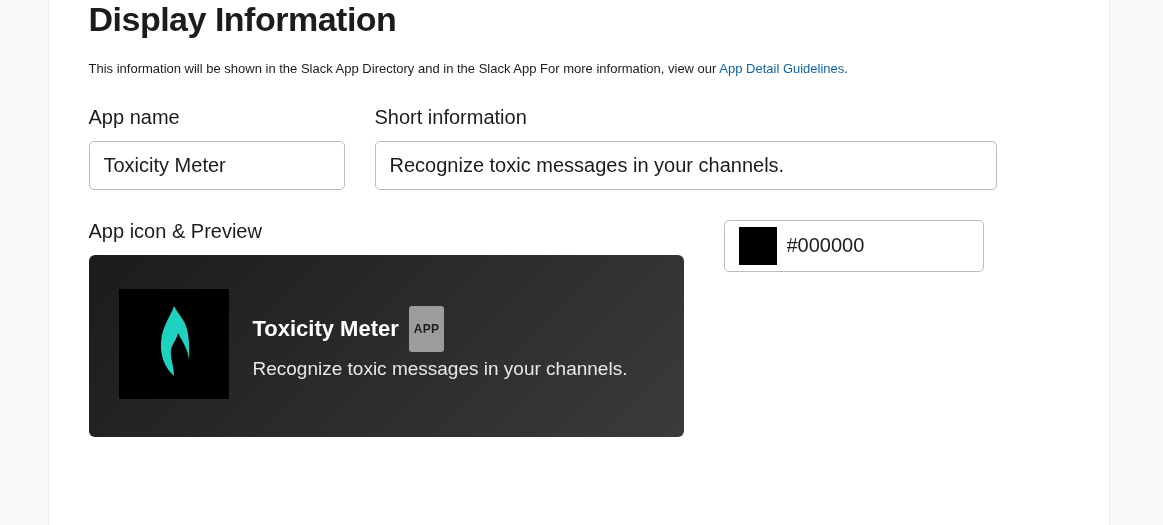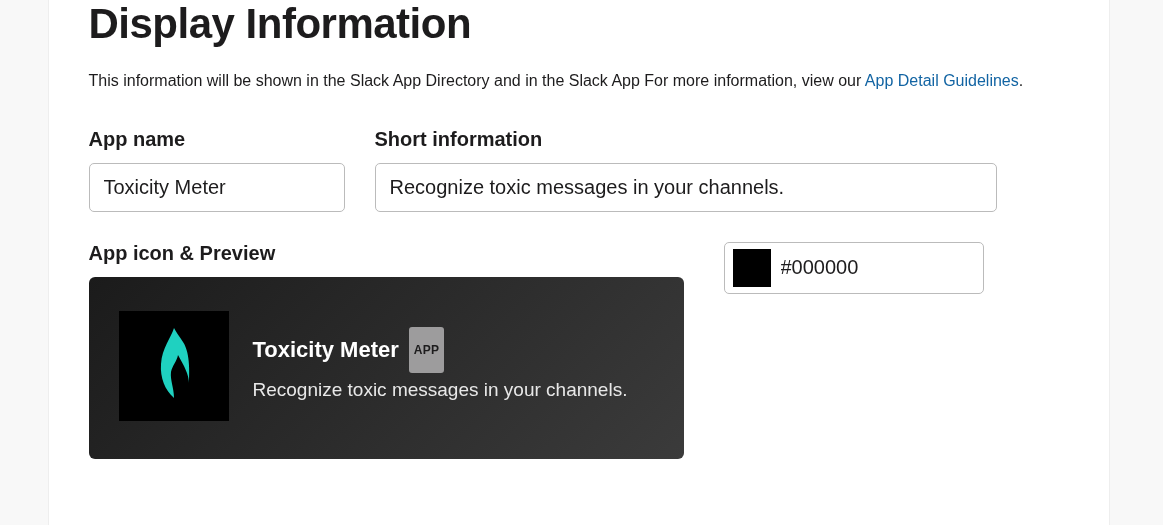--- a/index.html
+++ b/index.html
@@ -18,47 +18,47 @@
       padding: 0 0 30px 0;
       border-left: 1px solid #eee;
       border-right: 1px solid #eee;
       position: relative;
       left: -3px;
     }
     .content {
       padding: 0 40px 0 40px;
     }
     h1.title {
-      font-size: 42px;
+      font-size: 34px;
       font-weight: 900;
       letter-spacing: -0.5px;
       color: #1d1c1d;
       padding-top: 0;
       margin-bottom: 20px;
     }
     .desc {
-      font-size: 16px;
+      font-size: 13px;
       color: #1d1c1d;
       line-height: 1.6;
-      margin-bottom: 34px;
+      margin-bottom: 26px;
     }
     .desc a {
       color: #1264a3;
       text-decoration: none;
     }
     .row {
       display: flex;
       gap: 30px;
       margin-bottom: 30px;
     }
     .field-appname { width: 256px; }
     .field-shortdesc { flex: 1; max-width: 622px; }
     .field-label {
       font-size: 20px;
-      font-weight: 700;
+      font-weight: 400;
       color: #1d1c1d;
       margin-bottom: 12px;
       display: block;
     }
     .text-input {
       width: 100%;
       border: 1px solid #bbb;
       border-radius: 5px;
       padding: 12px 14px;
       font-size: 20px;
@@ -114,21 +114,21 @@
     .preview-desc {
       font-size: 19px;
       color: #e8e8e8;
       line-height: 1.4;
     }
     .color-input-wrapper {
       display: flex;
       align-items: center;
       border: 1px solid #bbb;
       border-radius: 5px;
-      padding: 6px 8px;
+      padding: 6px 14px;
       gap: 10px;
       background: #fff;
     }
     .color-swatch {
       width: 38px;
       height: 38px;
       background: #000000;
       flex-shrink: 0;
     }
     .color-value {

